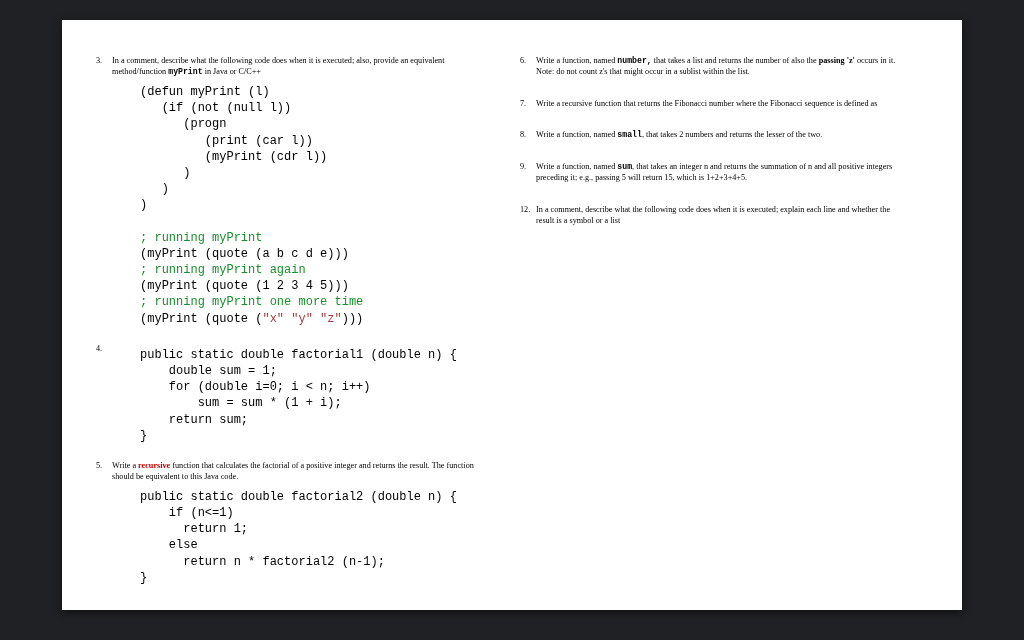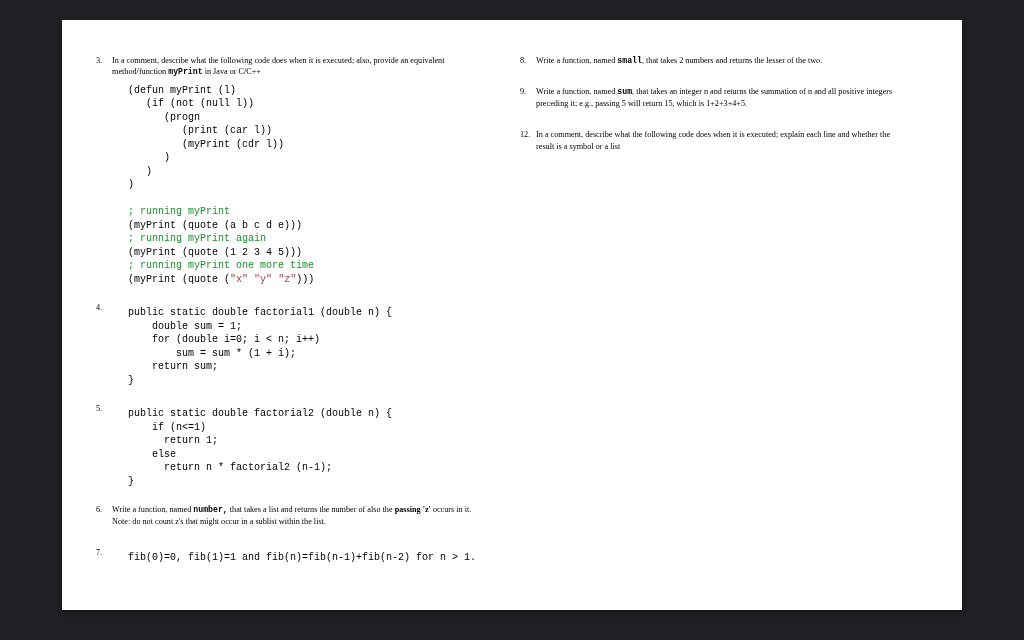--- a/index.html
+++ b/index.html
@@ -34,24 +34,24 @@
   .q .num{
     display:inline-block;
     width:14px;
     margin-left:-14px;
     vertical-align:top;
   }
   .q .body{display:inline-block;width:370px;vertical-align:top}
   .q .prompt{margin-bottom:6px}
   pre.code{
     font-family:"Courier New",Courier,monospace;
-    font-size:10px;
+    font-size:12px;
     line-height:1.35;
     white-space:pre;
-    margin:4px 0 2px 16px;
+    margin:4px 0 2px 28px;
   }
   b.mono{font-family:Liberation Mono, monospace;font-weight:bold}
   .hl-red{color:#c00000}
   .comment{color:#1a8f2e}
   .str{color:#a04040}
 </style>
 </head>
 <body>
 
 <div class="page">
@@ -89,20 +89,23 @@
     for (double i=0; i &lt; n; i++)
         sum = sum * (1 + i);
     return sum;
 }</pre>
   </span>
 </div>
 
 <div class="q">
   <span class="num">5.</span>
   <span class="body">
+    <div class="prompt">
+      <span>Write a </span><b class="hl-red">recursive</b><span> function that calculates the factorial of a positive integer and returns the result. The function should be equivalent to this Java code.</span>
+    </div>
 <pre class="code">public static double factorial2 (double n) {
     if (n&lt;=1)
       return 1;
     else
       return n * factorial2 (n-1);
 }</pre>
   </span>
 </div>
 
 <div class="q">
@@ -110,21 +113,21 @@
   <span class="body">
     <div class="prompt">
       <span>Write a function, named </span><b class="mono">number,</b><span> that takes a list and returns the number of also the </span><b>passing 'z'</b><span> occurs in it. Note: do not count z's that might occur in a sublist within the list.</span>
     </div>
   </span>
 </div>
 
 <div class="q">
   <span class="num">7.</span>
   <span class="body">
-<pre class="code">fib(0)=0, fib(1)=1 and fib(n)=fib(n-1)+fib(n-2) for n &gt; 1.</pre>
+    <div class="prompt">Write a recursive function that returns the Fibonacci number where the Fibonacci sequence is defined as</div>
   </span>
 </div>
 
 <div class="q">
   <span class="num">8.</span>
   <span class="body">
     <div class="prompt">
       <span>Write a function, named </span><b class="mono">small</b><span>, that takes 2 numbers and returns the lesser of the two.</span>
     </div>
   </span>

